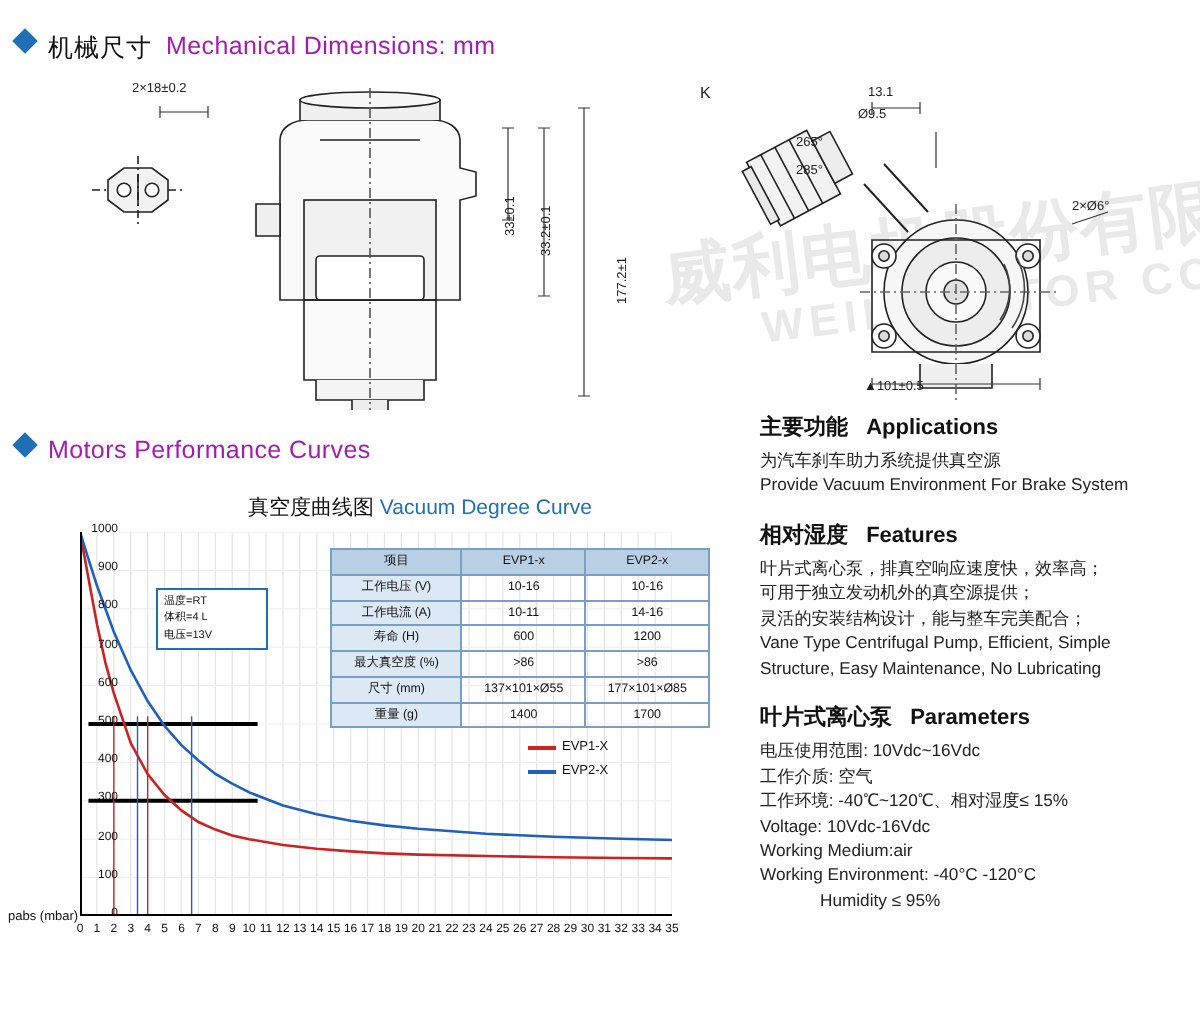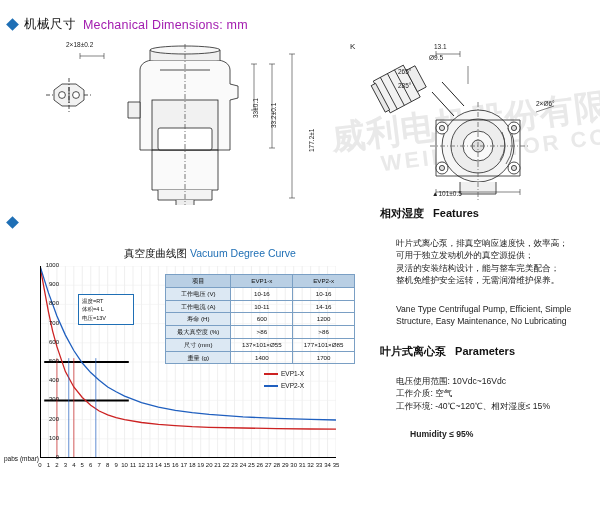--- a/index.html
+++ b/index.html
@@ -8,21 +8,21 @@
     width:600px; height:513px;
     background:#ffffff;
     font-family:"Liberation Sans", sans-serif;
     color:#1a1a1a;
     position:relative;
     overflow:hidden;
   }
   .sheet { position:absolute; inset:0; }
 
   
-  .sec-head { position:absolute; display:flex; align-items:center; gap:7px; }
+  .sec-head { position:absolute; display:flex; align-items:flex-start; gap:7px; }
   .bullet {
     width:9px; height:9px; background:#1f6fb5; transform:rotate(45deg);
     flex:none;
   }
   .sec-cn { font-size:12.5px; color:#111; letter-spacing:.5px; }
   .sec-en { font-size:12.5px; color:#a21caf; letter-spacing:.2px; }
 
   #head-dim { left:8px; top:16px; }
   #head-curve { left:8px; top:218px; }
 
@@ -65,23 +65,23 @@
   #spec-table thead th { background:#b9cfe4; font-weight:normal; }
   #spec-table tbody td:first-child { background:#dce8f3; text-align:center; }
 
   
   #right-col { position:absolute; left:380px; top:206px; width:216px; }
   .blk { margin-bottom:11px; }
   .blk h3 { margin:0 0 3px 0; font-size:11px; font-weight:bold; color:#111; }
   .blk h3 .en { color:#111; font-weight:bold; margin-left:6px; }
   .blk p { margin:0; font-size:8.6px; line-height:1.45; color:#222; }
   .blk p.en { color:#222; }
-  .blk ul { margin:16px; padding:0; list-style:none; }
+  .blk ul { margin:0; padding:0; list-style:none; }
   .blk ul li { font-size:8.6px; line-height:1.45; color:#222; }
-  .indent { padding-left:30px;font-weight:bold; }
+  .indent { padding-left:30px; }
 </style>
 </head>
 <body>
 
 <div class="sheet">
 
   <div class="watermark">威利电机股份有限公司</div>
   <div class="watermark b">WEILI MOTOR CO., LTD.</div>
 
   <div class="sec-head" id="head-dim">
@@ -183,20 +183,21 @@
     <div class="dimtxt" style="left:84px; top:7px;">13.1</div>
     <div class="dimtxt" style="left:79px; top:18px;">Ø9.5</div>
     <div class="dimtxt" style="left:48px; top:32px;">265°</div>
     <div class="dimtxt" style="left:48px; top:46px;">285°</div>
     <div class="dimtxt" style="left:186px; top:64px;">2×Ø6°</div>
     <div class="dimtxt" style="left:82px; top:154px;">▲<span>101±0.5</span></div>
   </div>
 
   <div class="sec-head" id="head-curve">
     <span class="bullet"></span>
+    <span class="sec-en">Motors Performance Curves</span>
   </div>
 
   <div id="chart-wrap">
     <div class="chart-title">
       <span>真空度曲线图</span>
       <span class="en">Vacuum Degree Curve</span>
     </div>
 
     <div id="plot">
       <svg id="chart-svg" width="296" height="192" viewBox="0 0 296 192" style="position:absolute;left:0;top:0;">
@@ -363,45 +364,57 @@
         <tr>
           <td>重量 (g)</td>
           <td>1400</td>
           <td>1700</td>
         </tr>
       </tbody>
   </table>
 
   <div id="right-col">
 
+    <div class="blk">
+      <h3>
+        <span>主要功能</span>
+        <span class="en">Applications</span>
+      </h3>
+      <p>为汽车刹车助力系统提供真空源</p>
+      <p class="en">Provide Vacuum Environment For Brake System</p>
+    </div>
 
     <div class="blk">
       <h3>
         <span>相对湿度</span>
         <span class="en">Features</span>
       </h3>
       <ul id="features-cn">
           <li>叶片式离心泵，排真空响应速度快，效率高；</li>
           <li>可用于独立发动机外的真空源提供；</li>
           <li>灵活的安装结构设计，能与整车完美配合；</li>
-          <li>整机免维护安全运转，无需润滑维护保养。</li>
         </ul>
       <ul id="features-en">
           <li>Vane Type Centrifugal Pump, Efficient, Simple</li>
           <li>Structure, Easy Maintenance, No Lubricating</li>
         </ul>
     </div>
 
     <div class="blk">
       <h3>
         <span>叶片式离心泵</span>
         <span class="en">Parameters</span>
       </h3>
       <ul id="params-cn">
           <li>电压使用范围: 10Vdc~16Vdc</li>
           <li>工作介质: 空气</li>
           <li>工作环境: -40℃~120℃、相对湿度≤ 15%</li>
         </ul>
+      <ul id="params-en">
+          <li>Voltage: 10Vdc-16Vdc</li>
+          <li>Working Medium:air</li>
+          <li>Working Environment: -40°C -120°C</li>
+        </ul>
       <div class="indent" style="font-size:8.6px;line-height:1.45;color:#222;">Humidity ≤ 95%</div>
     </div>
 
   </div>
 </div>
 
 </body></html>

